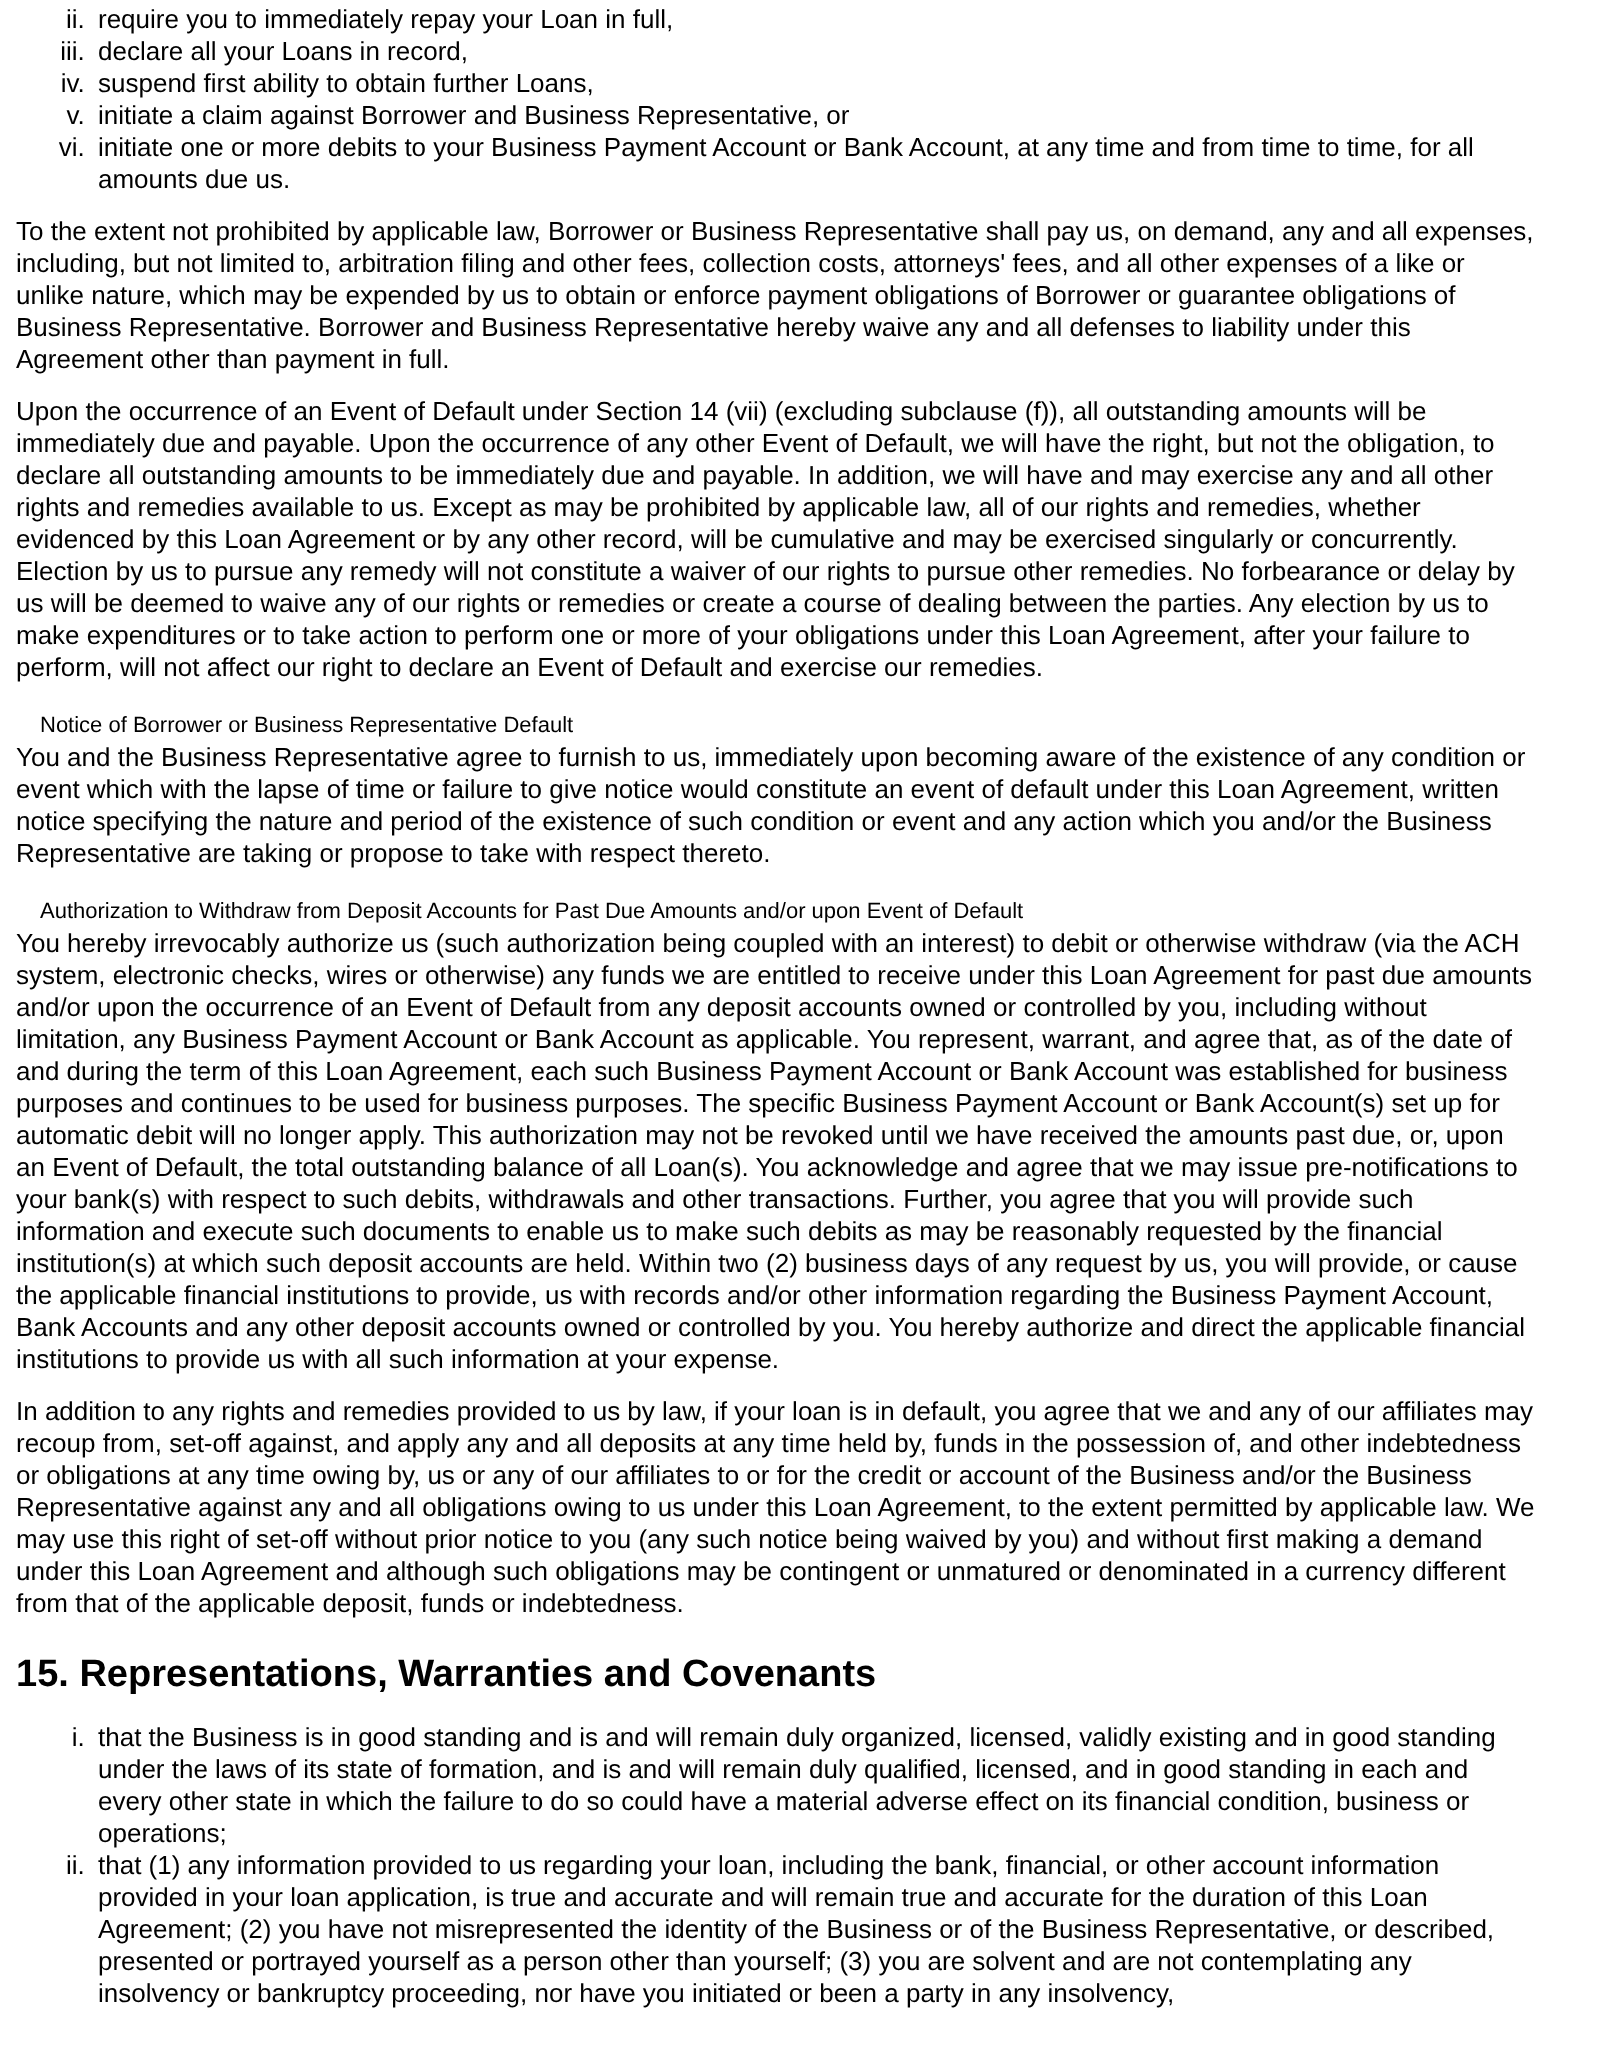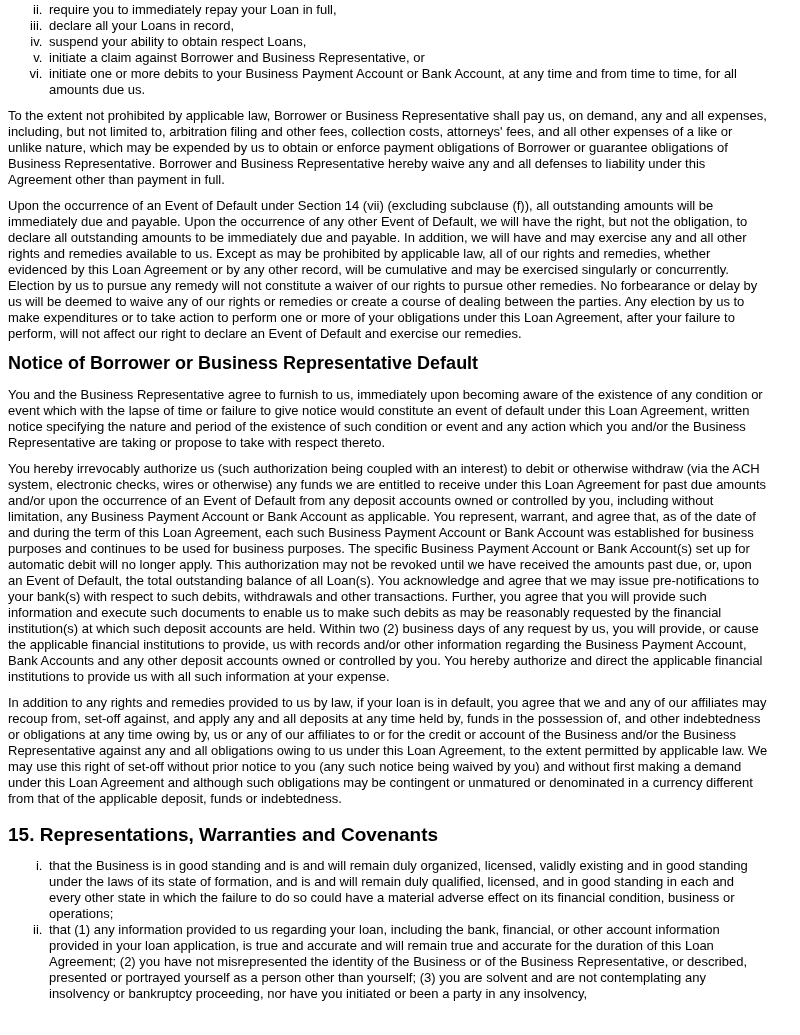--- a/index.html
+++ b/index.html
@@ -27,55 +27,56 @@
     list-style-type: lower-roman;
     list-style-position: outside;
     margin: 0 0 10px 0;
     padding: 0 0 0 38px;
   }
   ol.roman-list li {
     padding-left: 3px;
     margin: 0;
   }
   h3.sub-heading {
-    font-size: 18px;
+    font-size: 11px;
     line-height: 16px;
-    font-weight: bold;
-    margin: 13px 0 0 0;
+    font-weight: normal;
+    margin: 13px 0 0 12px;
   }
   h3.sub-heading + p {
-    margin-top: 16px;
+    margin-top: 0;
   }
   h2.section-heading {
     font-size: 19px;
     line-height: 20px;
     font-weight: bold;
     margin: 18px 0 13px 0;
   }
 </style>
 </head>
 <body>
 
 <div class="page">
 
   <ol class="roman-list" start="2">
     <li>require you to immediately repay your Loan in full,</li>
     <li>declare all your Loans in record,</li>
-    <li>suspend your ability to obtain respect Loans,</li>
+    <li>suspend first ability to obtain further Loans,</li>
     <li>initiate a claim against Borrower and Business Representative, or</li>
     <li>initiate one or more debits to your Business Payment Account or Bank Account, at any time and from time to time, for all amounts due us.</li>
   </ol>
 
   <p>To the extent not prohibited by applicable law, Borrower or Business Representative shall pay us, on demand, any and all expenses, including, but not limited to, arbitration filing and other fees, collection costs, attorneys' fees, and all other expenses of a like or unlike nature, which may be expended by us to obtain or enforce payment obligations of Borrower or guarantee obligations of Business Representative. Borrower and Business Representative hereby waive any and all defenses to liability under this Agreement other than payment in full.</p>
 
   <p>Upon the occurrence of an Event of Default under Section 14 (vii) (excluding subclause (f)), all outstanding amounts will be immediately due and payable. Upon the occurrence of any other Event of Default, we will have the right, but not the obligation, to declare all outstanding amounts to be immediately due and payable. In addition, we will have and may exercise any and all other rights and remedies available to us. Except as may be prohibited by applicable law, all of our rights and remedies, whether evidenced by this Loan Agreement or by any other record, will be cumulative and may be exercised singularly or concurrently. Election by us to pursue any remedy will not constitute a waiver of our rights to pursue other remedies. No forbearance or delay by us will be deemed to waive any of our rights or remedies or create a course of dealing between the parties. Any election by us to make expenditures or to take action to perform one or more of your obligations under this Loan Agreement, after your failure to perform, will not affect our right to declare an Event of Default and exercise our remedies.</p>
 
   <h3 class="sub-heading">Notice of Borrower or Business Representative Default</h3>
   <p>You and the Business Representative agree to furnish to us, immediately upon becoming aware of the existence of any condition or event which with the lapse of time or failure to give notice would constitute an event of default under this Loan Agreement, written notice specifying the nature and period of the existence of such condition or event and any action which you and/or the Business Representative are taking or propose to take with respect thereto.</p>
 
+  <h3 class="sub-heading">Authorization to Withdraw from Deposit Accounts for Past Due Amounts and/or upon Event of Default</h3>
   <p>You hereby irrevocably authorize us (such authorization being coupled with an interest) to debit or otherwise withdraw (via the ACH system, electronic checks, wires or otherwise) any funds we are entitled to receive under this Loan Agreement for past due amounts and/or upon the occurrence of an Event of Default from any deposit accounts owned or controlled by you, including without limitation, any Business Payment Account or Bank Account as applicable. You represent, warrant, and agree that, as of the date of and during the term of this Loan Agreement, each such Business Payment Account or Bank Account was established for business purposes and continues to be used for business purposes. The specific Business Payment Account or Bank Account(s) set up for automatic debit will no longer apply. This authorization may not be revoked until we have received the amounts past due, or, upon an Event of Default, the total outstanding balance of all Loan(s). You acknowledge and agree that we may issue pre-notifications to your bank(s) with respect to such debits, withdrawals and other transactions. Further, you agree that you will provide such information and execute such documents to enable us to make such debits as may be reasonably requested by the financial institution(s) at which such deposit accounts are held. Within two (2) business days of any request by us, you will provide, or cause the applicable financial institutions to provide, us with records and/or other information regarding the Business Payment Account, Bank Accounts and any other deposit accounts owned or controlled by you. You hereby authorize and direct the applicable financial institutions to provide us with all such information at your expense.</p>
 
   <p>In addition to any rights and remedies provided to us by law, if your loan is in default, you agree that we and any of our affiliates may recoup from, set-off against, and apply any and all deposits at any time held by, funds in the possession of, and other indebtedness or obligations at any time owing by, us or any of our affiliates to or for the credit or account of the Business and/or the Business Representative against any and all obligations owing to us under this Loan Agreement, to the extent permitted by applicable law. We may use this right of set-off without prior notice to you (any such notice being waived by you) and without first making a demand under this Loan Agreement and although such obligations may be contingent or unmatured or denominated in a currency different from that of the applicable deposit, funds or indebtedness.</p>
 
   <h2 class="section-heading">15. Representations, Warranties and Covenants</h2>
 
 
   <ol class="roman-list">
     <li>that the Business is in good standing and is and will remain duly organized, licensed, validly existing and in good standing under the laws of its state of formation, and is and will remain duly qualified, licensed, and in good standing in each and every other state in which the failure to do so could have a material adverse effect on its financial condition, business or operations;</li>
     <li>that (1) any information provided to us regarding your loan, including the bank, financial, or other account information provided in your loan application, is true and accurate and will remain true and accurate for the duration of this Loan Agreement; (2) you have not misrepresented the identity of the Business or of the Business Representative, or described, presented or portrayed yourself as a person other than yourself; (3) you are solvent and are not contemplating any insolvency or bankruptcy proceeding, nor have you initiated or been a party in any insolvency,</li>

